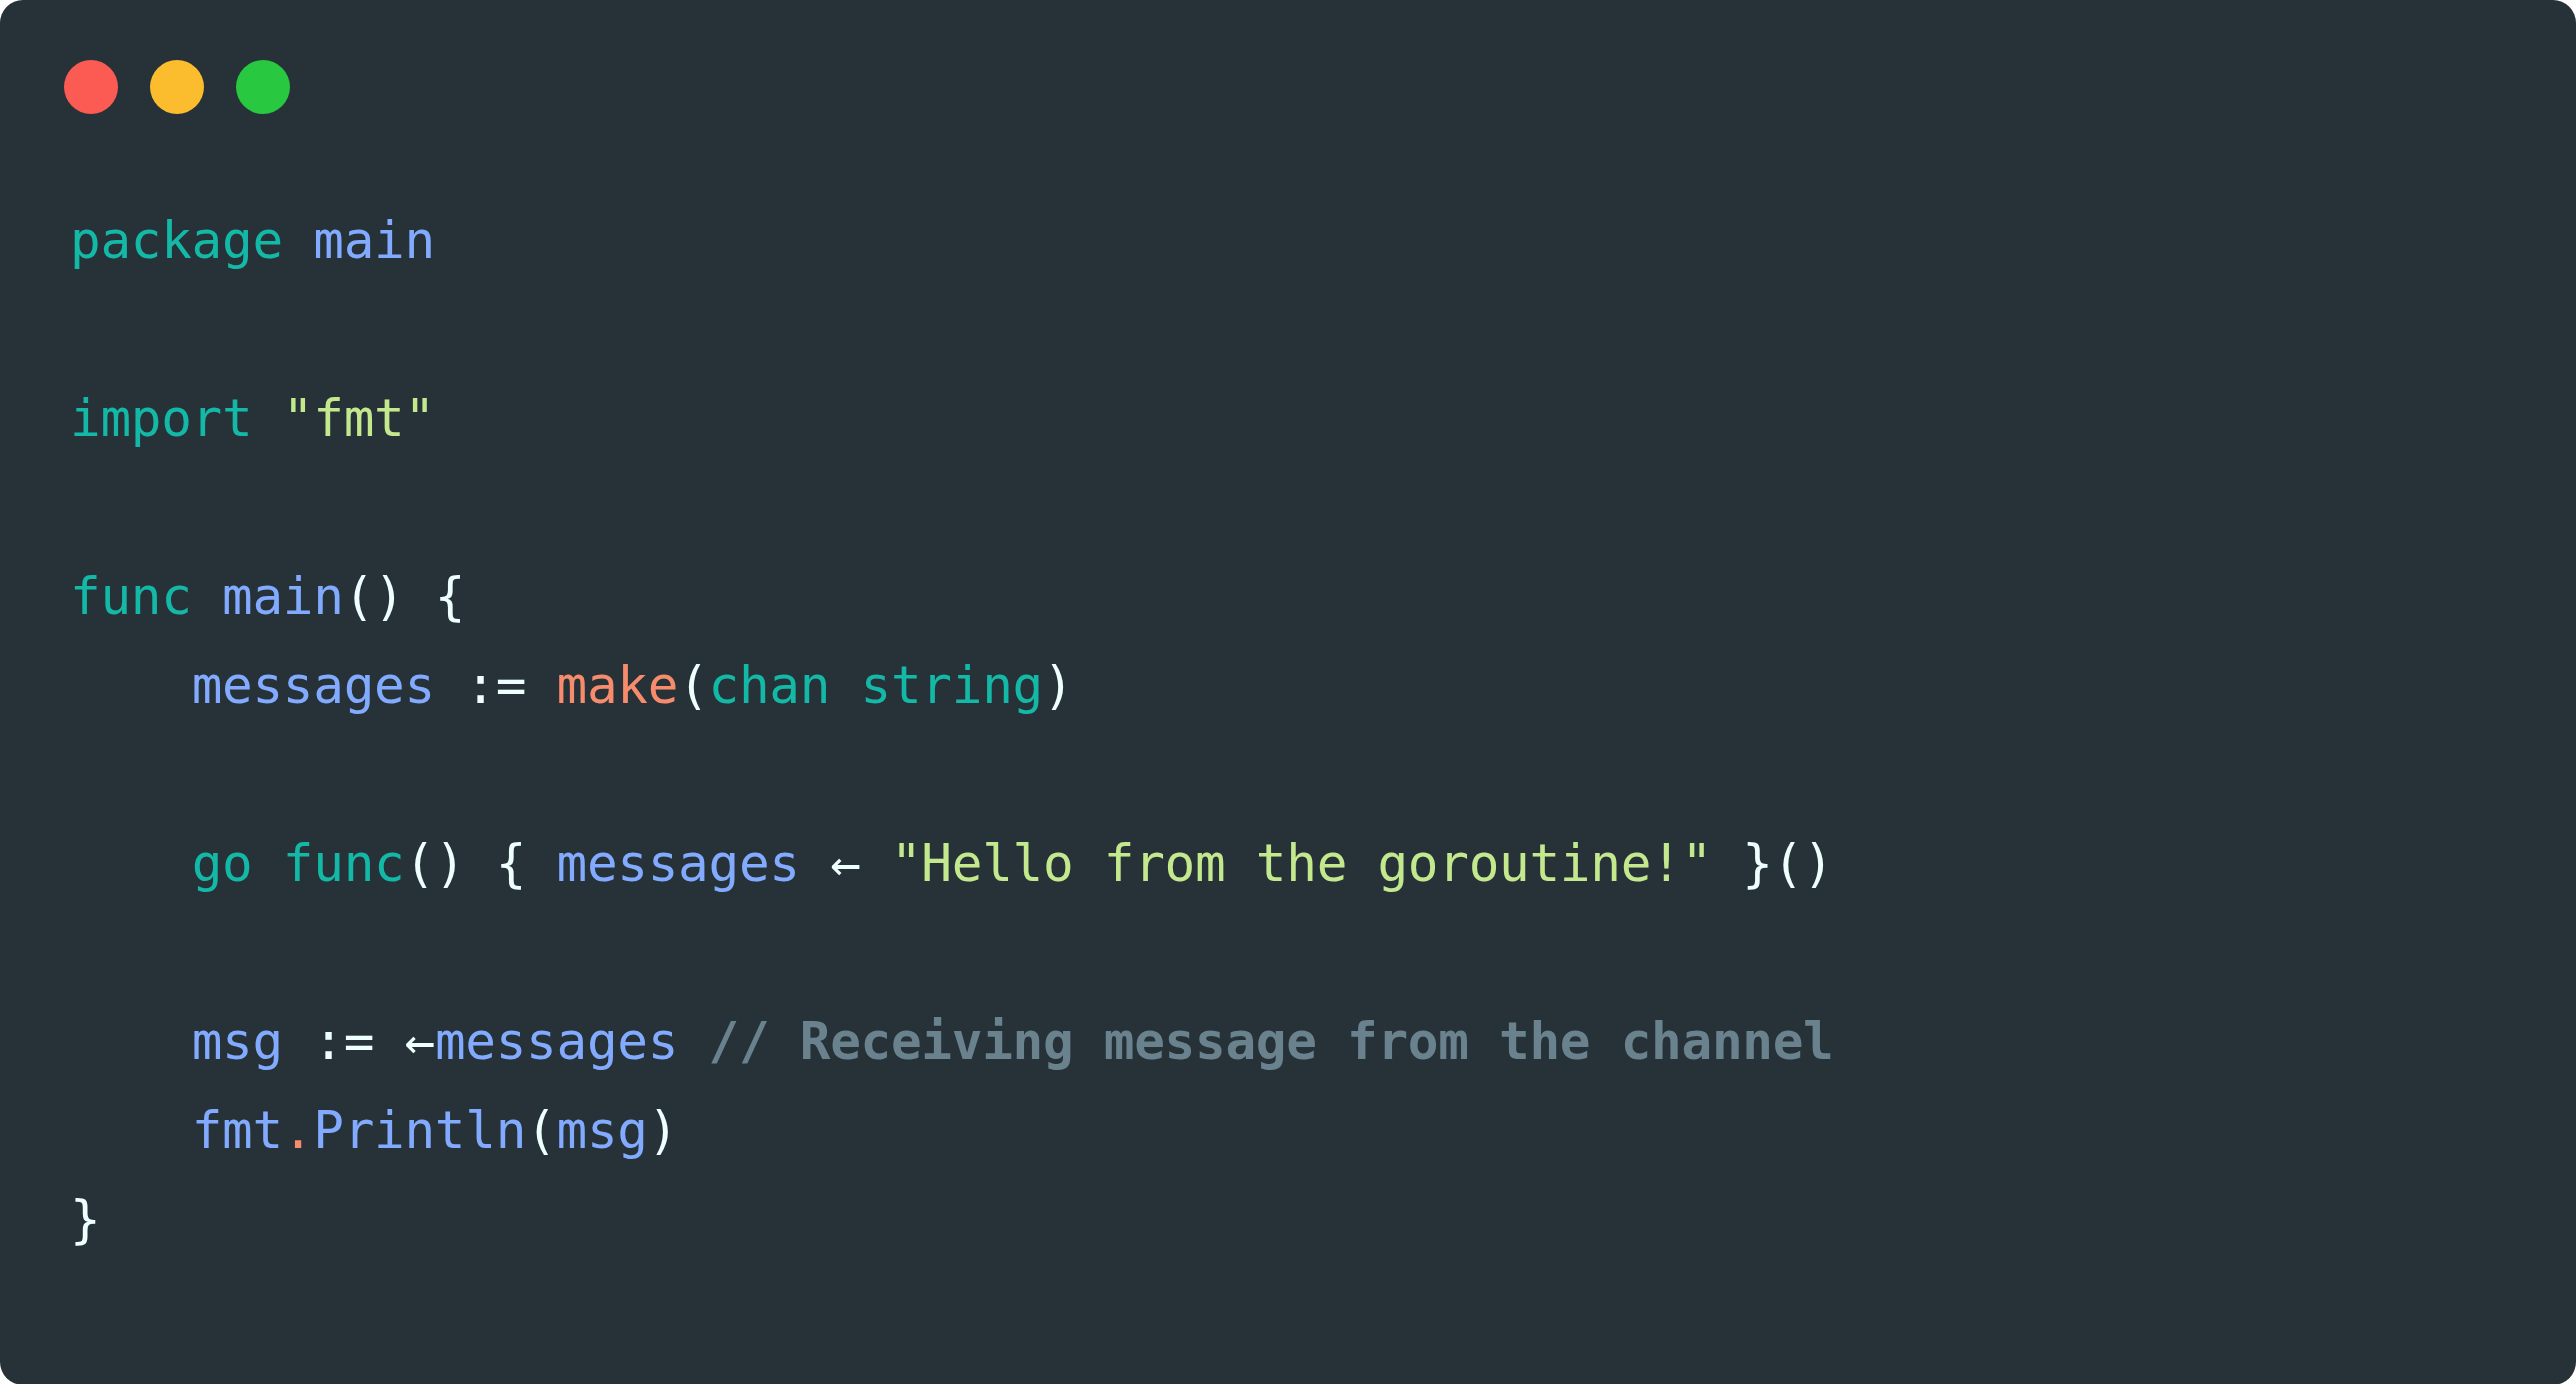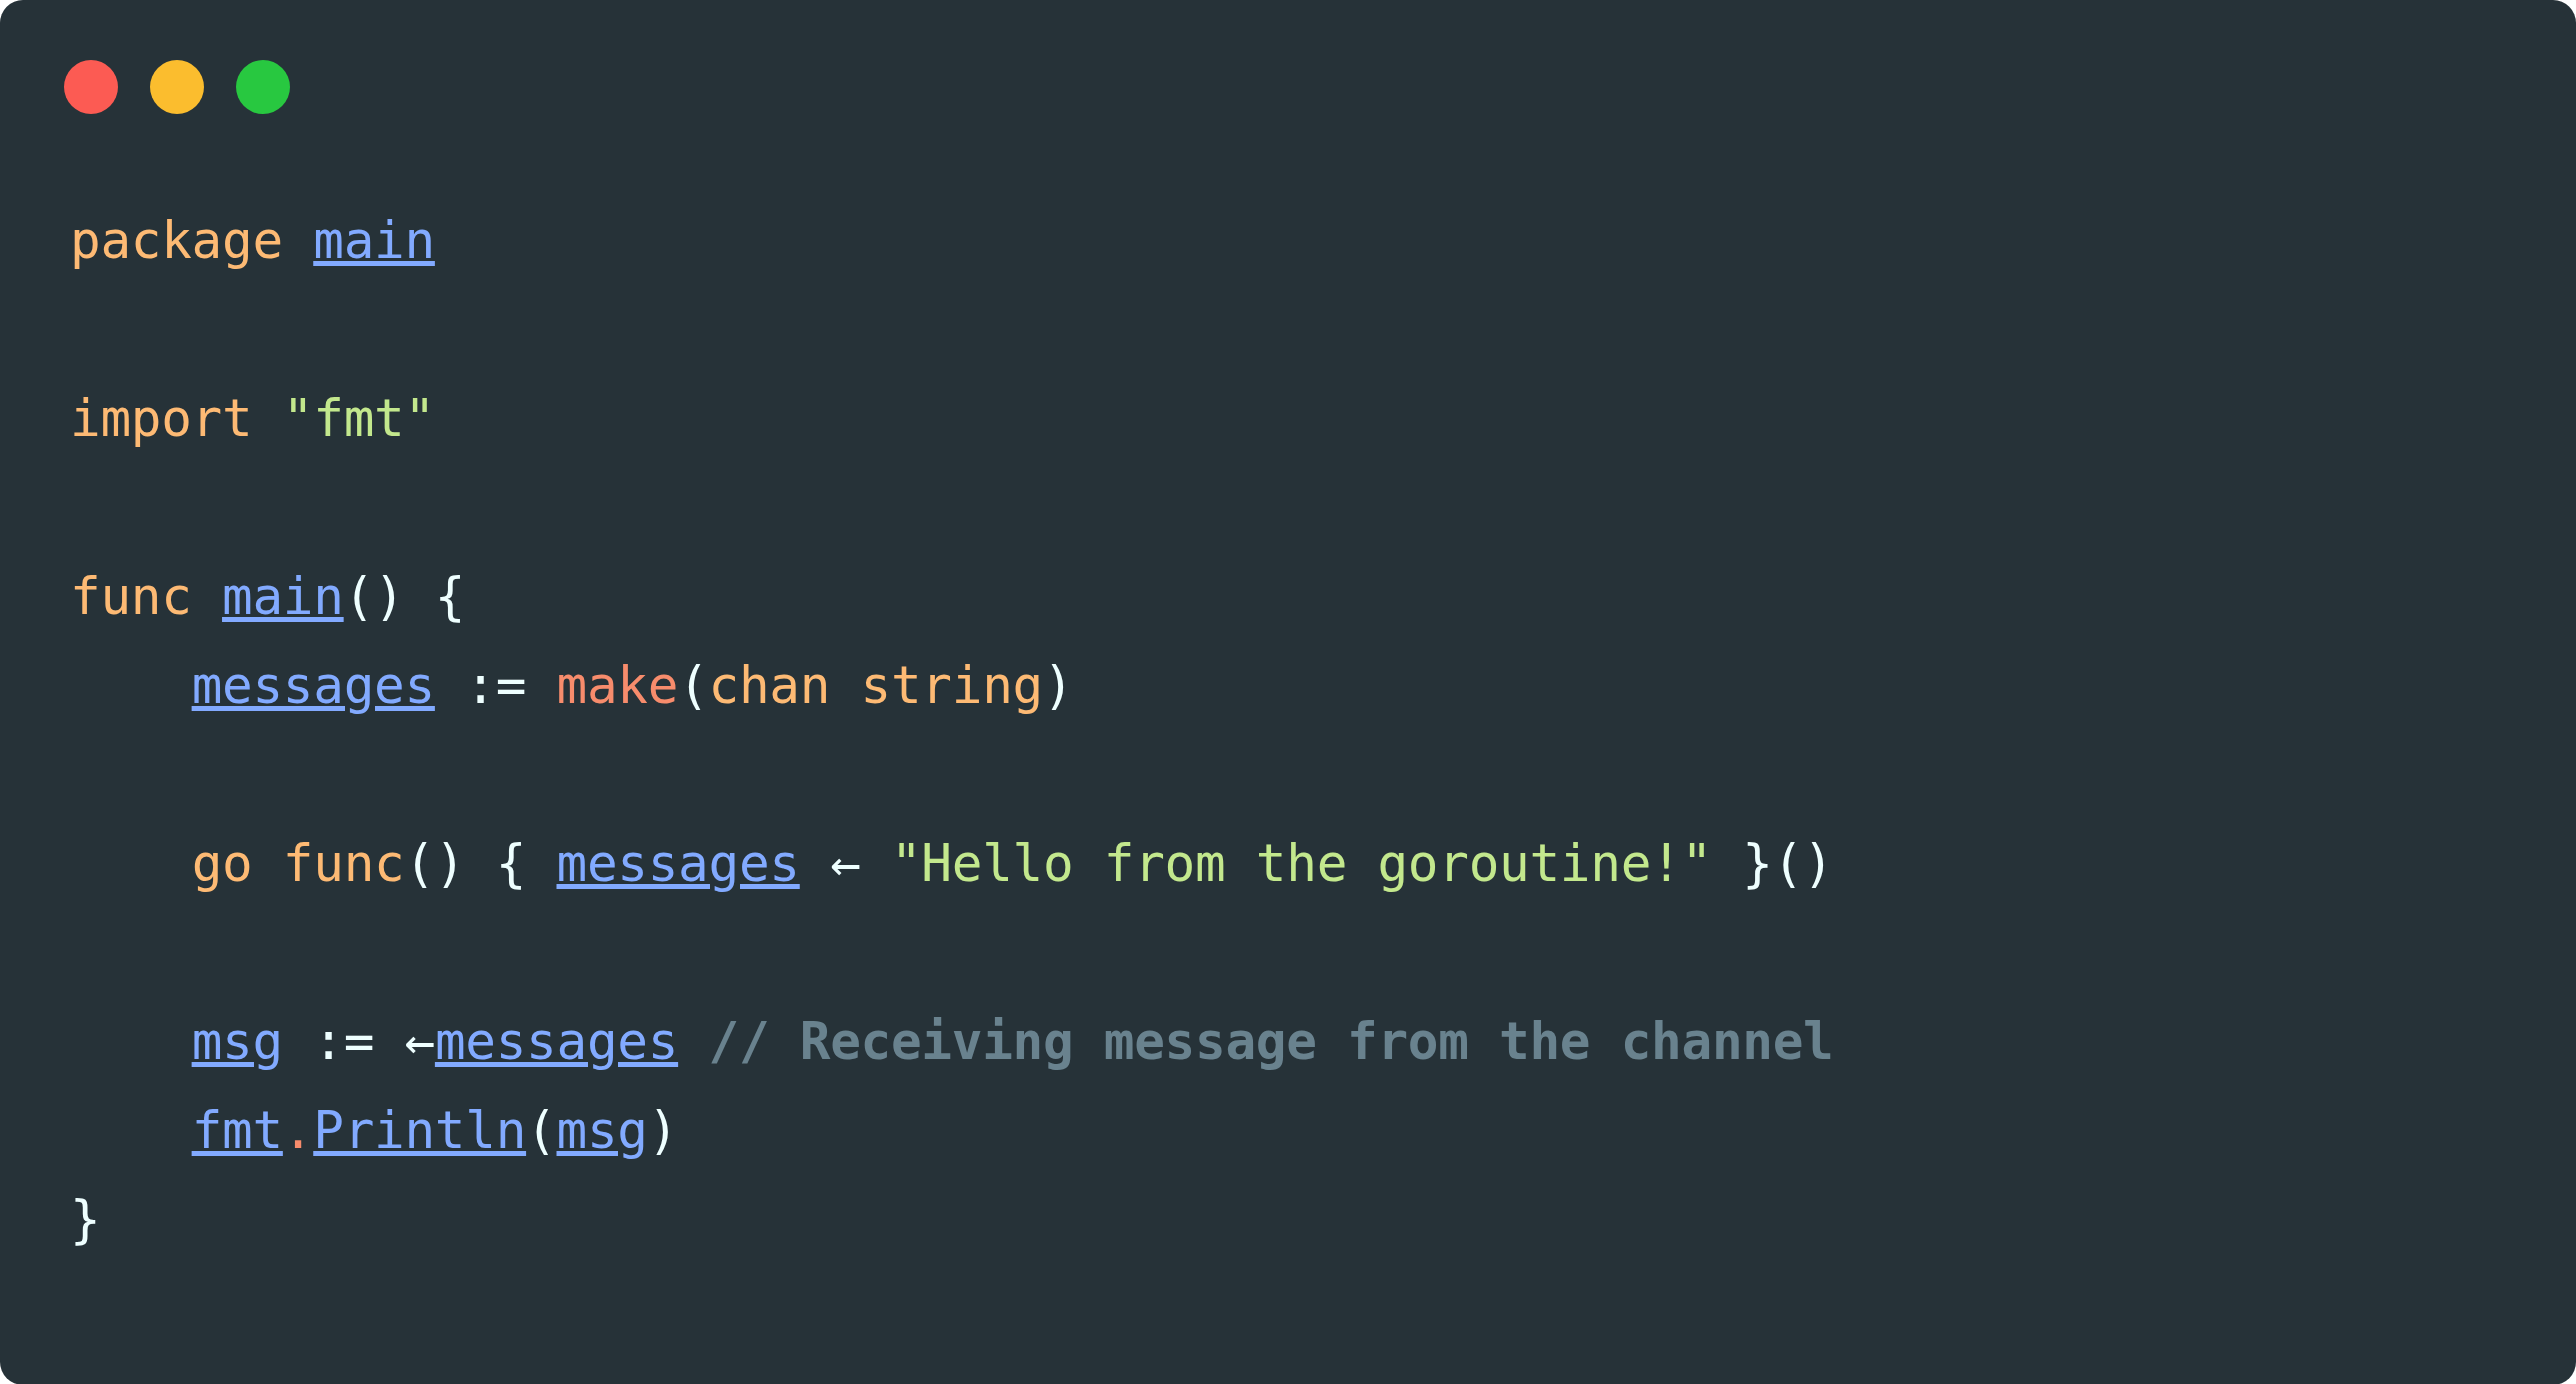--- a/index.html
+++ b/index.html
@@ -64,22 +64,22 @@
 
   
   .kw    { color: #c792ea; }  
   .id    { color: #82aaff; }  
   .str   { color: #c3e88d; }  
   .fn    { color: #f78c6c; margin-top: 12px; }  
   .op    { color: #eeffff; }  
   .cmt   { color: #69828e; }  
   .arrow { color: #eeffff; }
 </style>
-<style>.kw{color:#fdba74;}
-.id{color:#82aaff;text-decoration:underline;}
+<style>.kw{color:#14b8a6;}
+.id{color:#82aaff;}
 .str{color:#c3e88d;}
 .fn{color:#f78c6c;}
 .op{color:#eeffff;}
 .arrow{color:#eeffff;}
 .cmt{color:#69828e;font-weight:bold;}
 #window{background:#263238;border-radius:23px;}
 .dot.close{background:#fc5b53;}
 .dot.min{background:#fbbd2e;}
 .dot.max{background:#28c840;}</style></head>
 <body>

